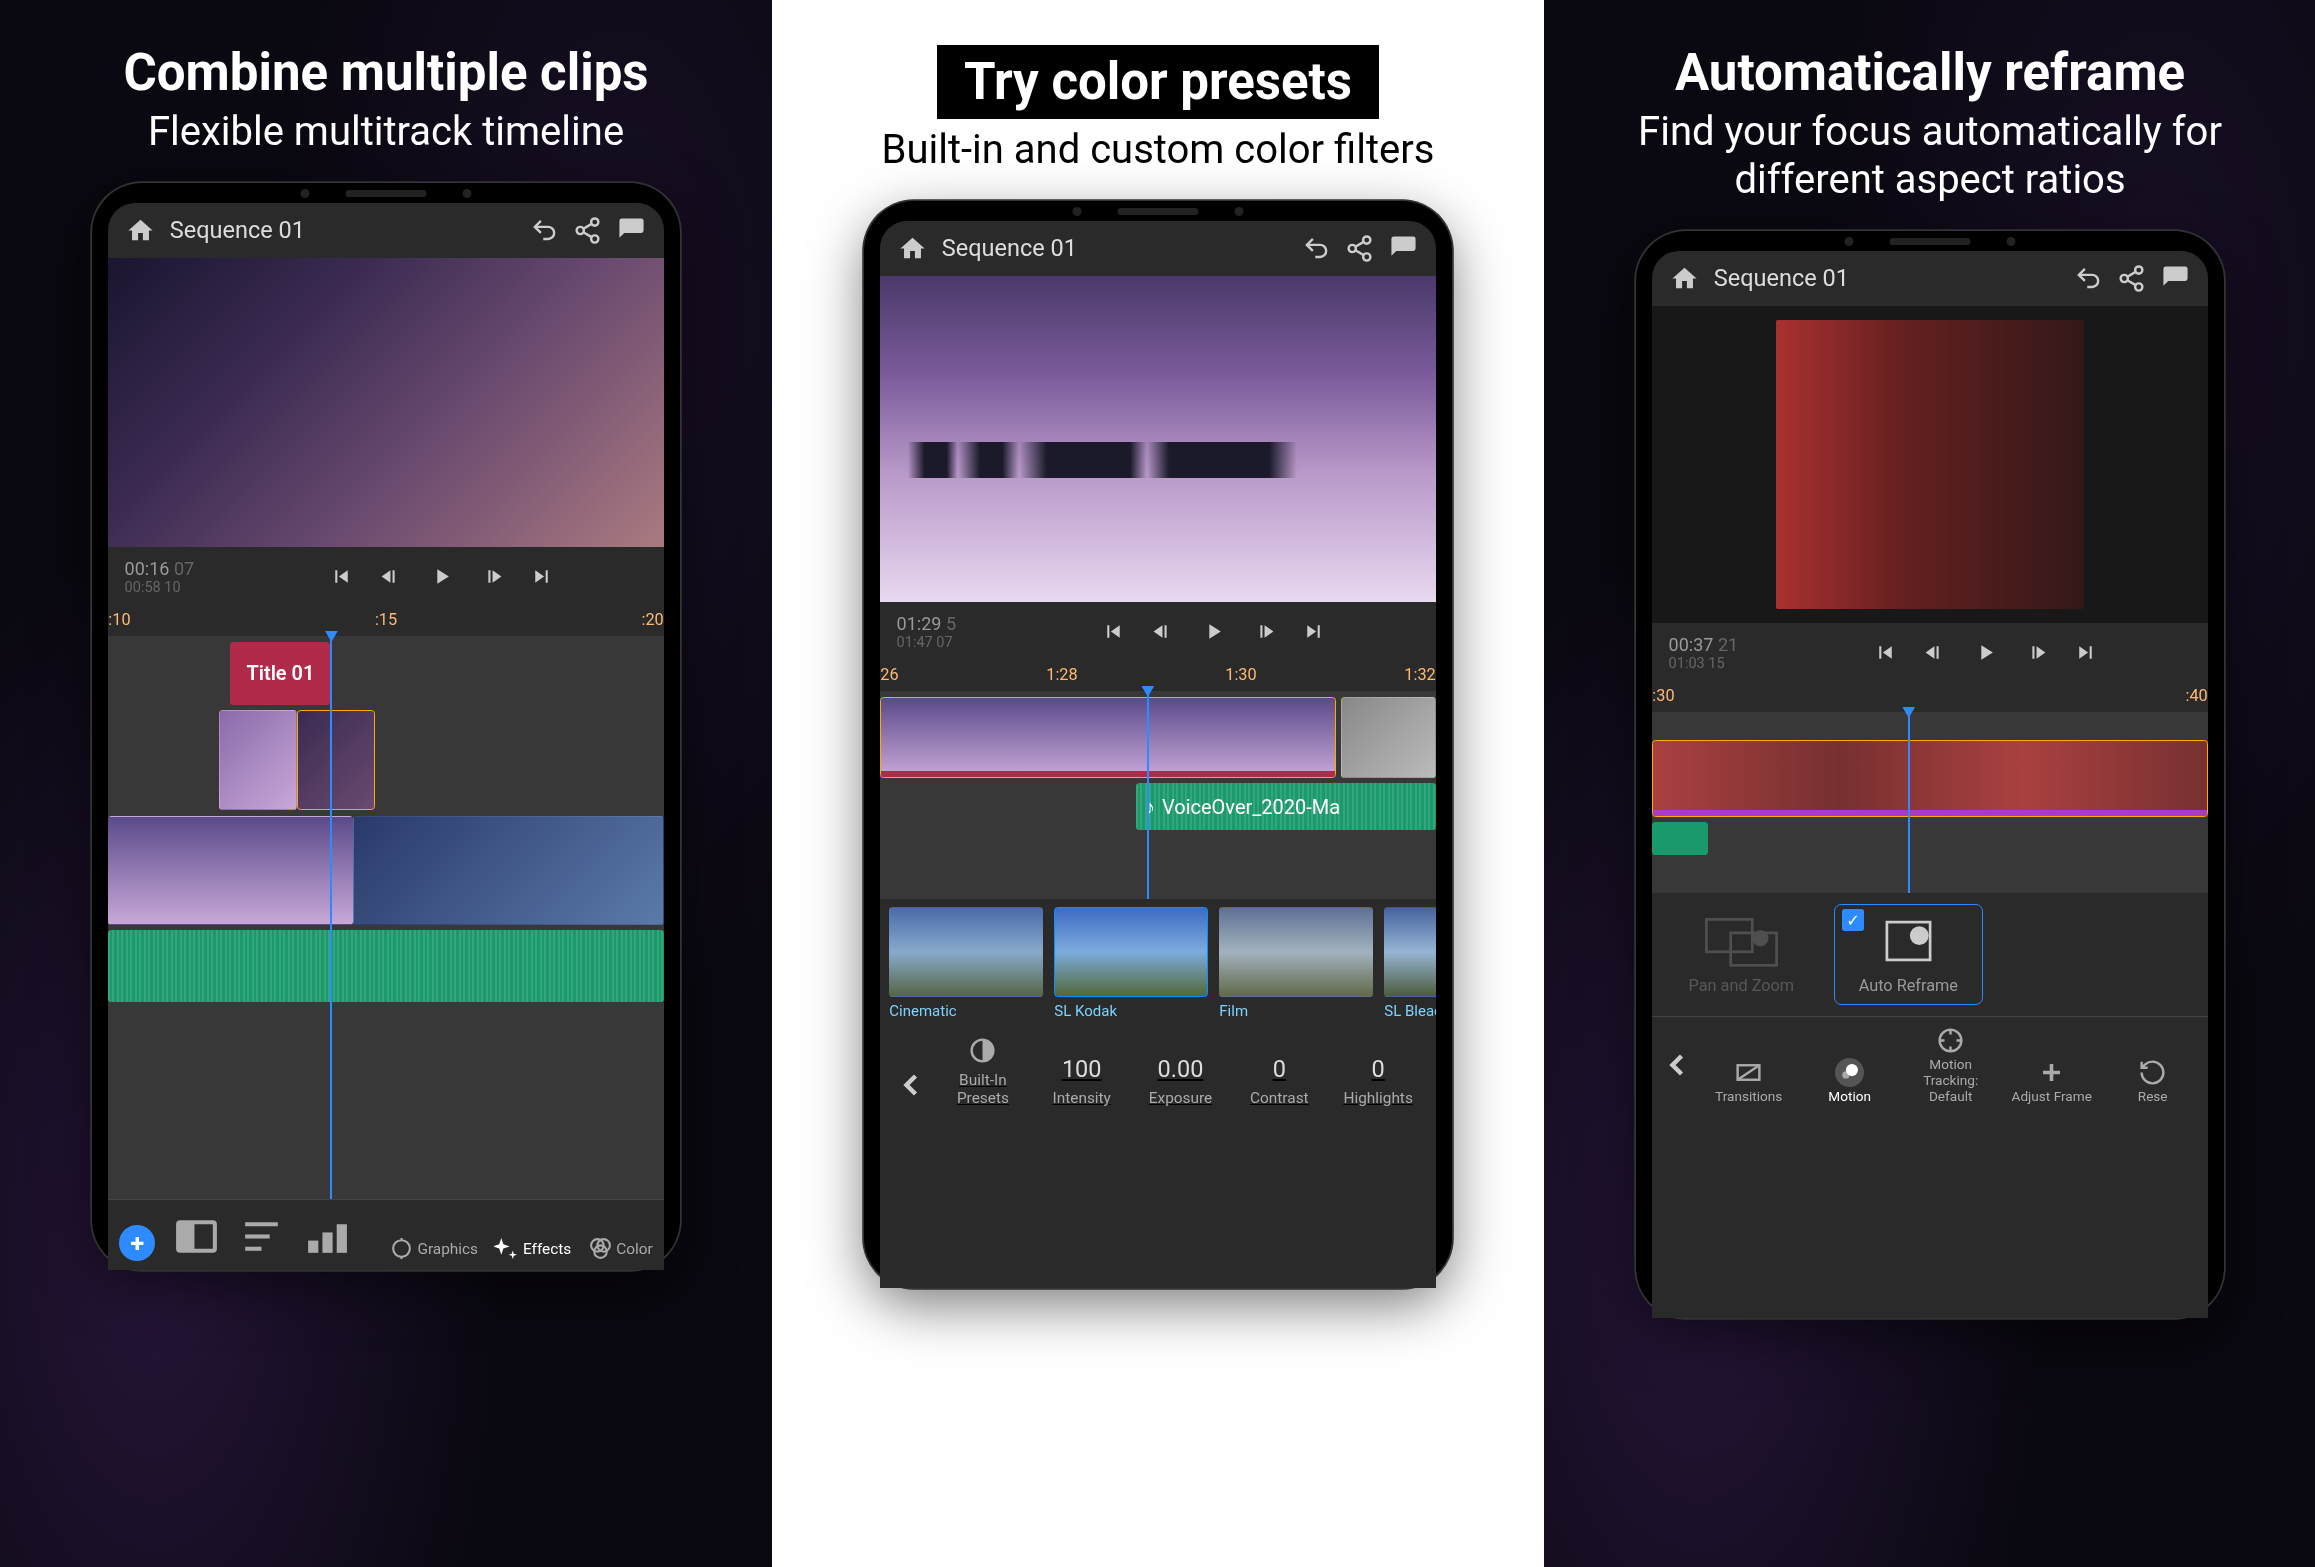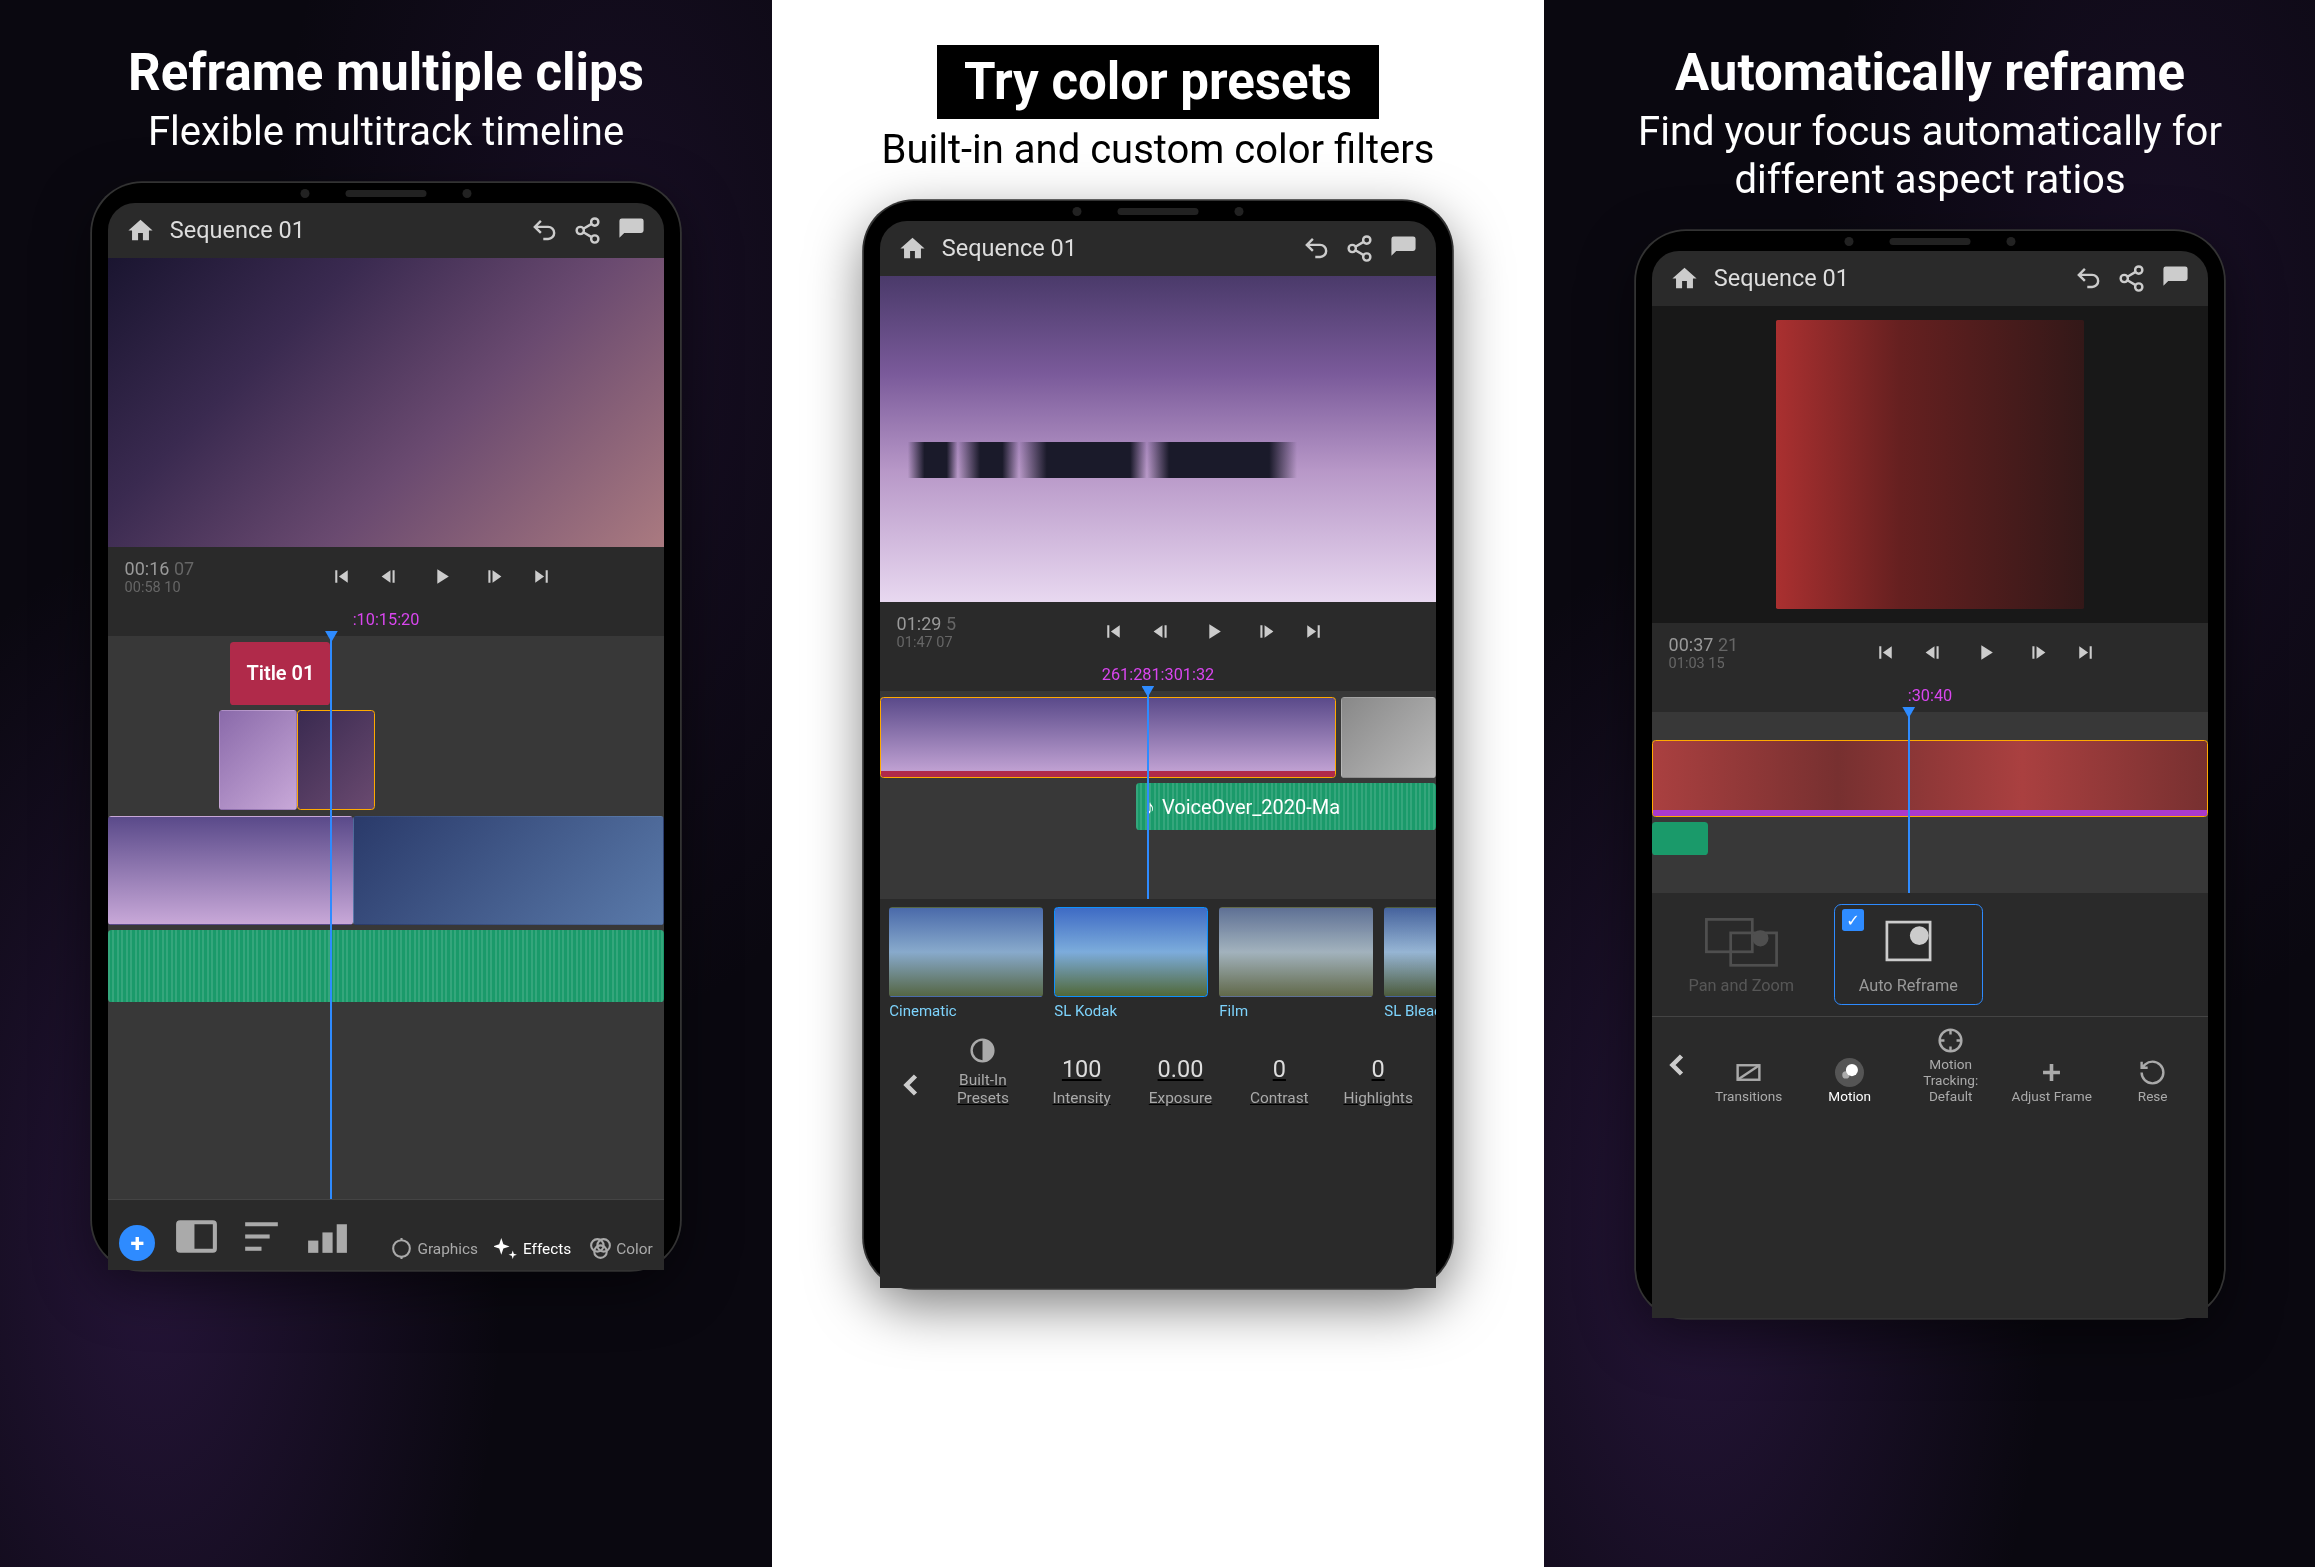--- a/index.html
+++ b/index.html
@@ -104,21 +104,21 @@
   display: flex;
   align-items: center;
   padding: 11px 16.3px;
   gap: 20px;
   color: #ccc;
 }
 .timecode { display: flex; flex-direction: column; font-size: 18px; color: #999; min-width: 90px; }
 .timecode-sub { font-size: 14.5px; color: #666; }
 .play-controls { flex: 1; display: flex; justify-content: center; gap: 25px; align-items: center; }
 .pc-icon { width: 25px; height: 25px; color: #ccc; }
-.ruler { display: flex; justify-content: center; color: #d946ef; font-size: 16.3px; padding: 3.6px 0 7.2px; position: relative; }
+.ruler { display: flex; justify-content: space-between; color: #fdba74; font-size: 16.3px; padding: 3.6px 0 7.2px; position: relative; }
 .timeline { flex: 1; background: #383838; position: relative; padding-top: 5.4px; }
 .playhead { position: absolute; top: 0; bottom: 0; width: 1.8px; background: #2e8bff; z-index: 5; }
 .playhead::before { content: ''; position: absolute; top: -5.4px; left: -5.4px; width: 12.7px; height: 11px; background: #2e8bff; clip-path: polygon(0 0, 100% 0, 50% 100%); }
 .track { position: relative; height: 63px; margin-bottom: 5.4px; }
 .track-tall { height: 109px; }
 .clip { position: absolute; height: 100%; border-radius: 3.6px; overflow: hidden; }
 .clip-title { background: #b02a4a; color: #fff; display: flex; align-items: center; justify-content: center; font-size: 20px; font-weight: 600; }
 .clip-video { background: linear-gradient(135deg, #6a5a9a, #aa8ac0); border: 1.8px solid transparent; }
 .clip-video.sel { border-color: #ffaa00; }
 .clip-audio { background: #1a9a6a; }
@@ -158,21 +158,21 @@
 .mb-item .mb-ic { width: 29px; height: 29px; display: flex; align-items: center; justify-content: center; }
 .mb-back { width: 36px; color: #ccc; padding-bottom: 16.3px; }
 svg { width: 100%; height: 100%; }
 .clip-stripe { position: absolute; bottom: 0; left: 0; right: 0; height: 5.4px; }
 </style>
 </head>
 <body>
 
 <div class="panel panel-dark">
   <div class="headline">
-    <h1>Reframe multiple clips</h1>
+    <h1>Combine multiple clips</h1>
     <p>Flexible multitrack timeline</p>
   </div>
   <div class="phone">
     <div class="phone-notch">
       <span class="notch-dot"></span>
         <span class="notch-speaker"></span>
         <span class="notch-dot"></span>
     </div>
     <div class="screen">
       <div class="app-header">

